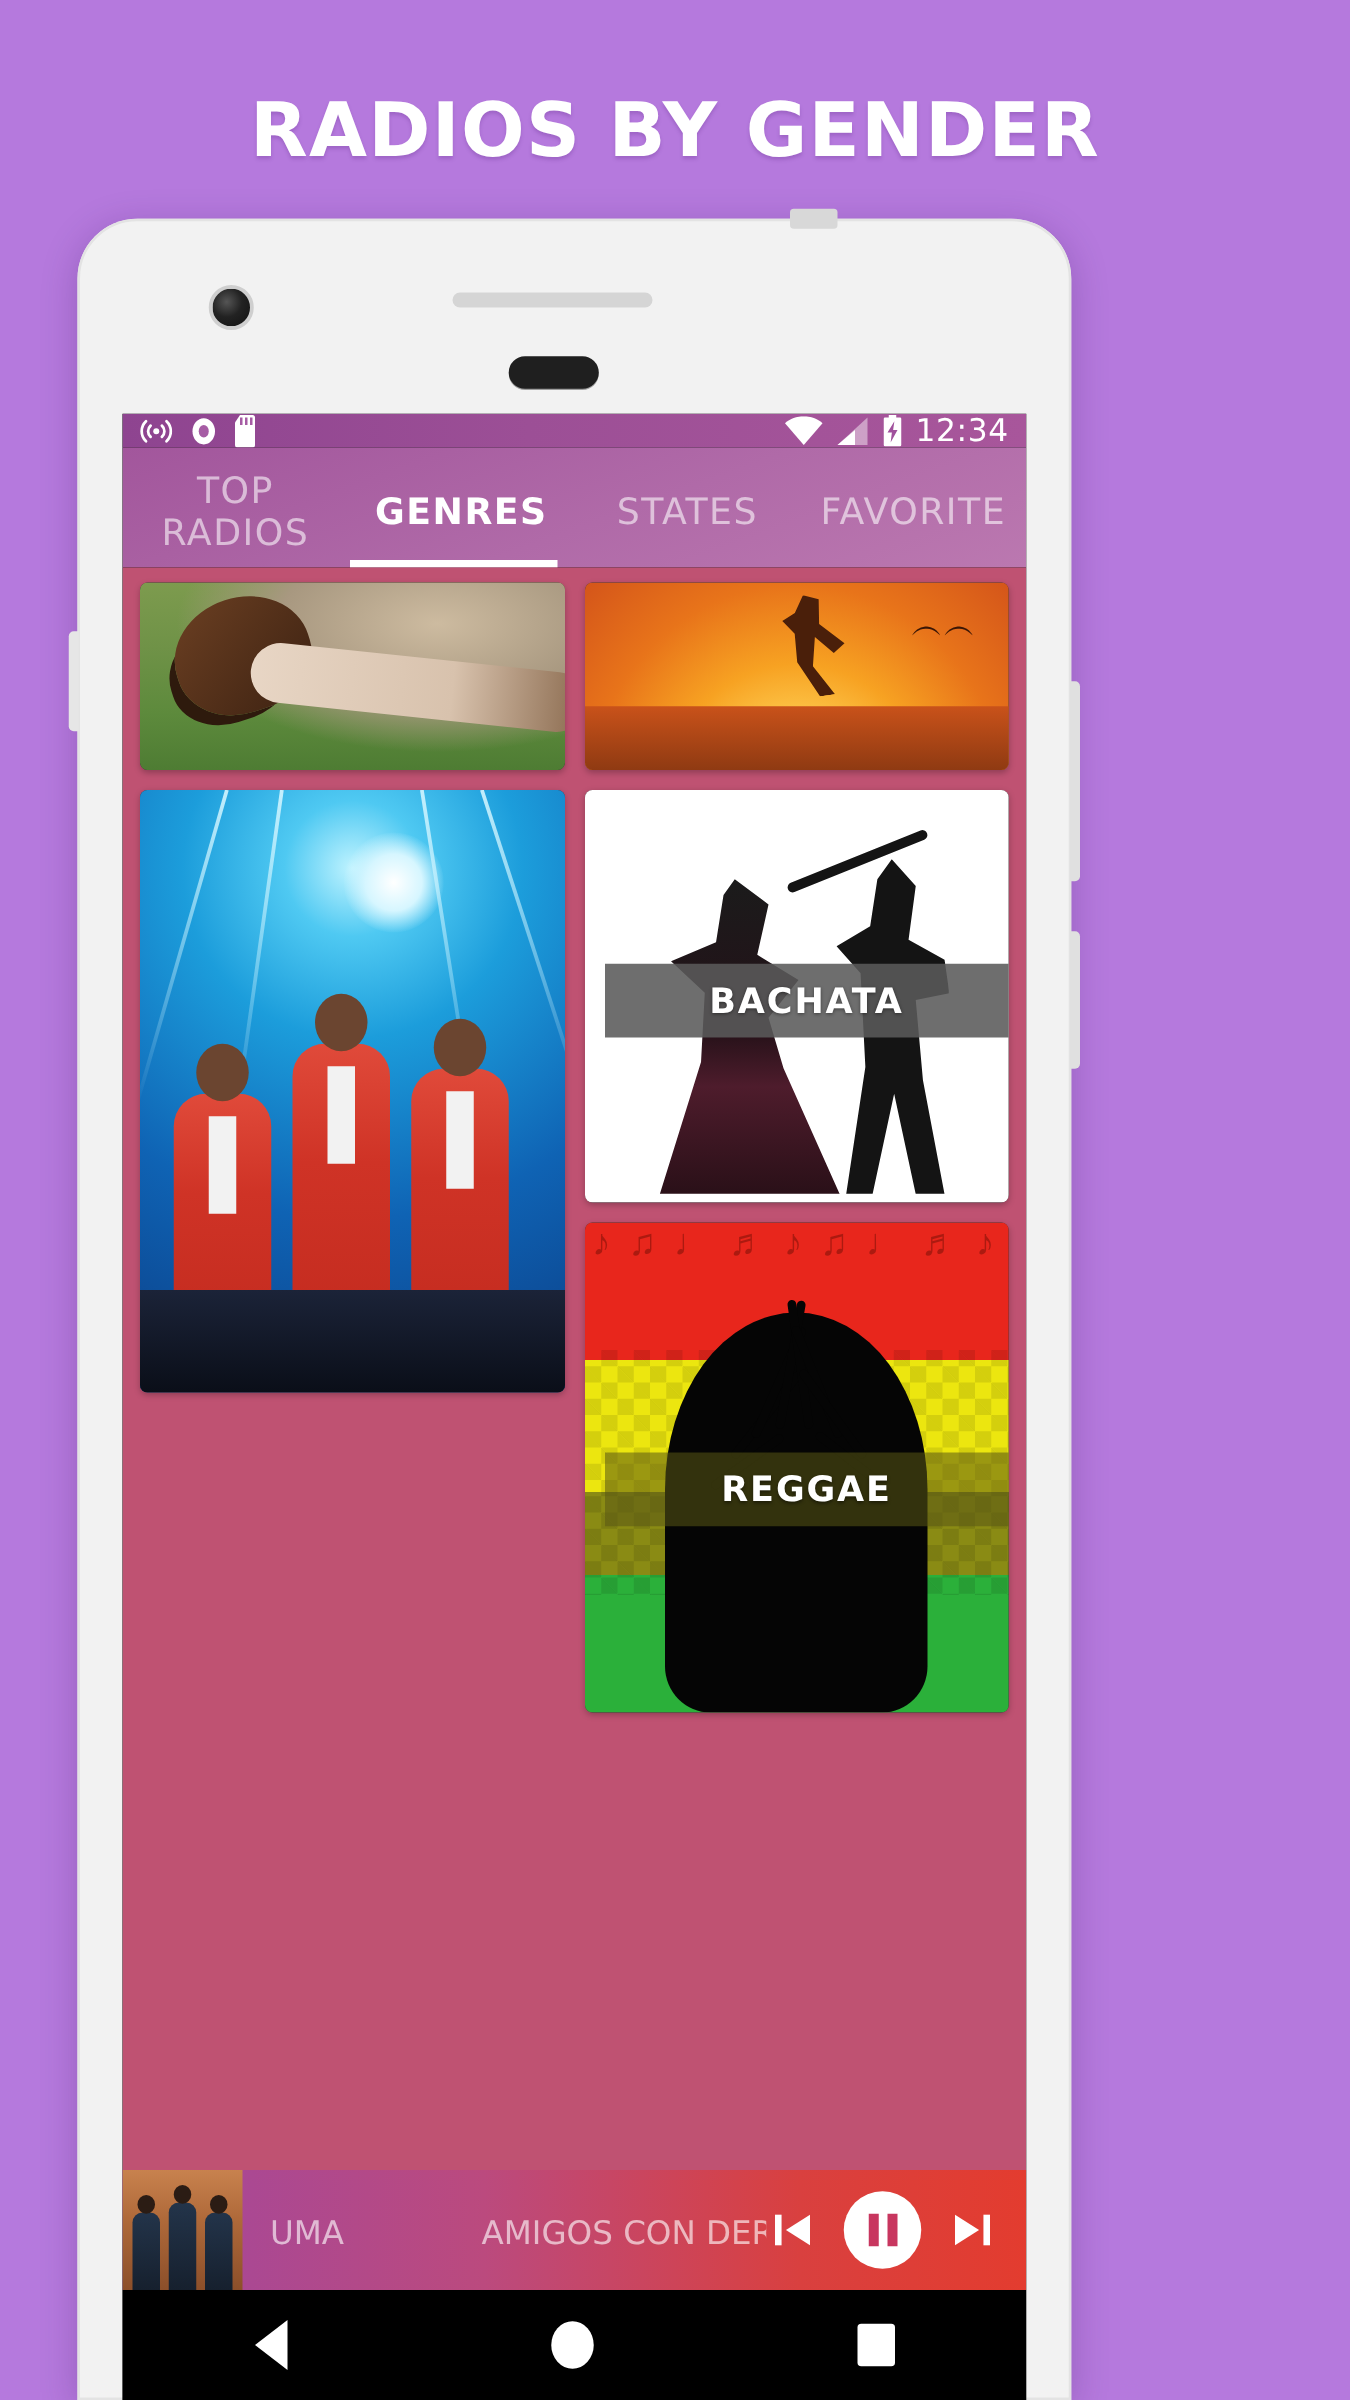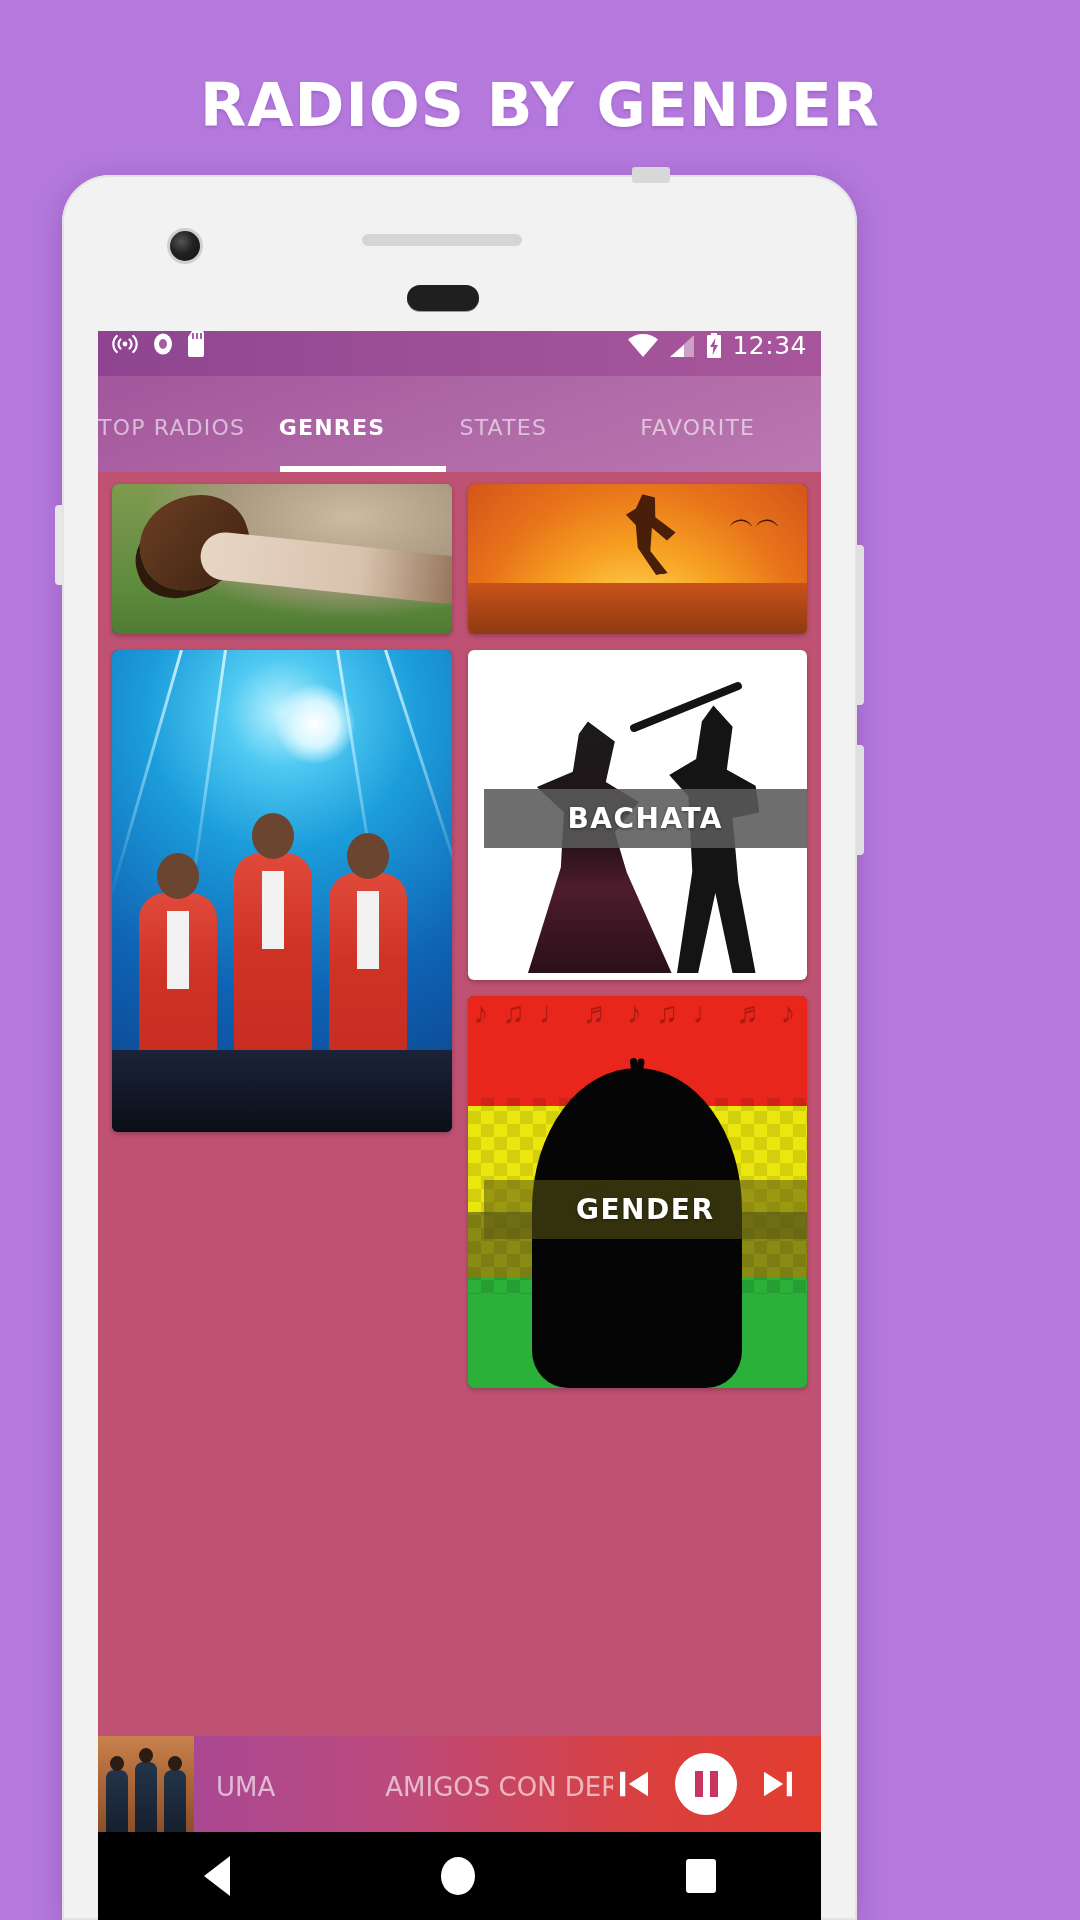--- a/index.html
+++ b/index.html
@@ -79,41 +79,41 @@
   .screen{
     position:absolute;
     left:36px; top:156px;
     width:723px; height:1589px;
     background:#000;
     overflow:hidden;
   }
 
   
   .statusbar{
-    position:relative; height:45px;
+    position:relative; height:27px;
     background:linear-gradient(90deg,#8e4490 0%, #9c4f96 45%, #a8569b 100%);
-    display:flex; align-items:flex-start;
+    display:flex; align-items:center;
     padding:0 14px;
     color:#fff;
   }
   .sb-left{ display:flex; align-items:center; gap:13px; }
   .sb-right{ margin-left:auto; display:flex; align-items:center; gap:9px; }
   .sb-time{ font-size:25px; font-weight:500; letter-spacing:.5px; font-family:"DejaVu Sans",sans-serif;}
   .ico{ display:block; }
 
   
   .tabbar{
     position:relative; height:96px;
     background:linear-gradient(160deg,#a2569c 0%, #b06aa8 55%, #bb78b0 100%);
     display:flex; align-items:center;
   }
   .tab{
-    flex:1; text-align:left;
+    flex:1; text-align:center;
     color:rgba(255,255,255,.58);
-    font-size:22px; letter-spacing:1.2px;
+    font-size:29px; letter-spacing:1.2px;
     font-family:"DejaVu Sans",sans-serif;
     padding-top:6px;
   }
   .tab.active{ color:#ffffff; font-weight:bold; }
   .tab-indicator{
     position:absolute; bottom:0; left:25.2%;
     width:23%; height:6px; background:#ffffff;
   }
 
   
@@ -462,21 +462,21 @@
               <div class="head"></div>
               <div class="dread" style="left:34%;bottom:52%;height:86px;transform:rotate(38deg)"></div>
               <div class="dread" style="left:39%;bottom:56%;height:96px;transform:rotate(24deg)"></div>
               <div class="dread" style="left:45%;bottom:58%;height:104px;transform:rotate(10deg)"></div>
               <div class="dread" style="left:52%;bottom:58%;height:104px;transform:rotate(-8deg)"></div>
               <div class="dread" style="left:59%;bottom:56%;height:96px;transform:rotate(-22deg)"></div>
               <div class="dread" style="left:65%;bottom:52%;height:86px;transform:rotate(-36deg)"></div>
               <div class="dread" style="left:29%;bottom:46%;height:70px;transform:rotate(54deg)"></div>
               <div class="dread" style="left:70%;bottom:46%;height:70px;transform:rotate(-52deg)"></div>
             </div>
-            <div class="card-label band-olive" style="bottom:38%">GENDER</div>
+            <div class="card-label band-olive" style="bottom:38%">REGGAE</div>
           </div>
 
         </div>
       </div>
     </div>
 
     <div class="player">
       <div class="player-art">
         <div class="p" style="left:8px"></div>
         <div class="p" style="left:37px;height:70px"></div>

